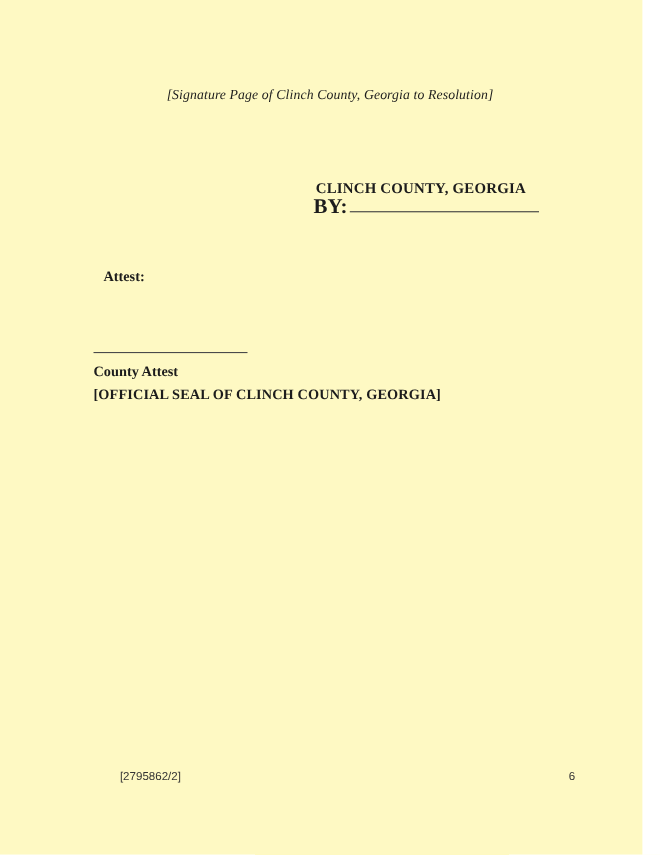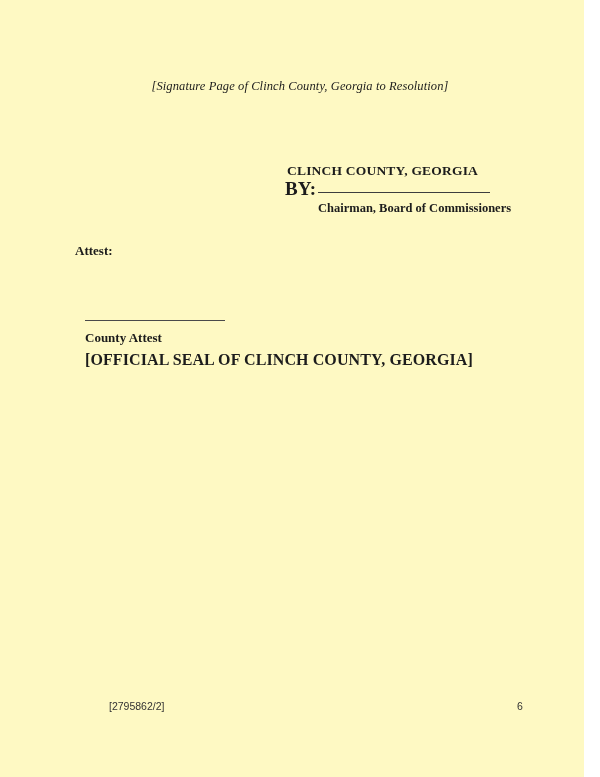--- a/index.html
+++ b/index.html
@@ -48,39 +48,39 @@
     height: 0;
     border-bottom: 1.5px solid #3d3d3d;
   }
   .by-signer-title {
     top: 201px;
     left: 318px;
     font-size: 12.5px;
   }
   .attest-label {
     top: 243px;
-    left: 75px;
+    left: 94px;
     font-size: 13px;
   }
   .attest-sig-line {
     top: 320px;
     left: 85px;
     width: 140px;
     height: 0;
     border-bottom: 1.5px solid #4a4a4a;
   }
   .attest-signer-title {
     top: 330px;
     left: 85px;
     font-size: 13px;
   }
   .seal-note {
     top: 351px;
     left: 85px;
-    font-size: 16px;
+    font-size: 13px;
     letter-spacing: 0.1px;
     text-align: center;
   }
   .footer-doc-id {
     top: 700px;
     left: 85px;
     font-family: "Liberation Sans", "DejaVu Sans", sans-serif;
     font-size: 10.5px;
     color: #333333;
     padding-left: 24px;
@@ -99,21 +99,20 @@
 <div class="page">
 
   <div class="abs header-note i">[Signature Page of Clinch County, Georgia to Resolution]</div>
 
   <div class="abs entity-name b">CLINCH COUNTY, GEORGIA</div>
 
   <div class="abs by-label b">BY:</div>
 
   <div class="abs by-sig-line"></div>
 
-  <div class="abs by-signer-title b">Chairman, Board of Commissioners</div>
 
   <div class="abs attest-label b">Attest:</div>
 
   <div class="abs attest-sig-line"></div>
 
   <div class="abs attest-signer-title b">County Attest</div>
 
   <div class="abs seal-note b">[OFFICIAL SEAL OF CLINCH COUNTY, GEORGIA]</div>
 
   <div class="abs footer-doc-id">[2795862/2]</div>

